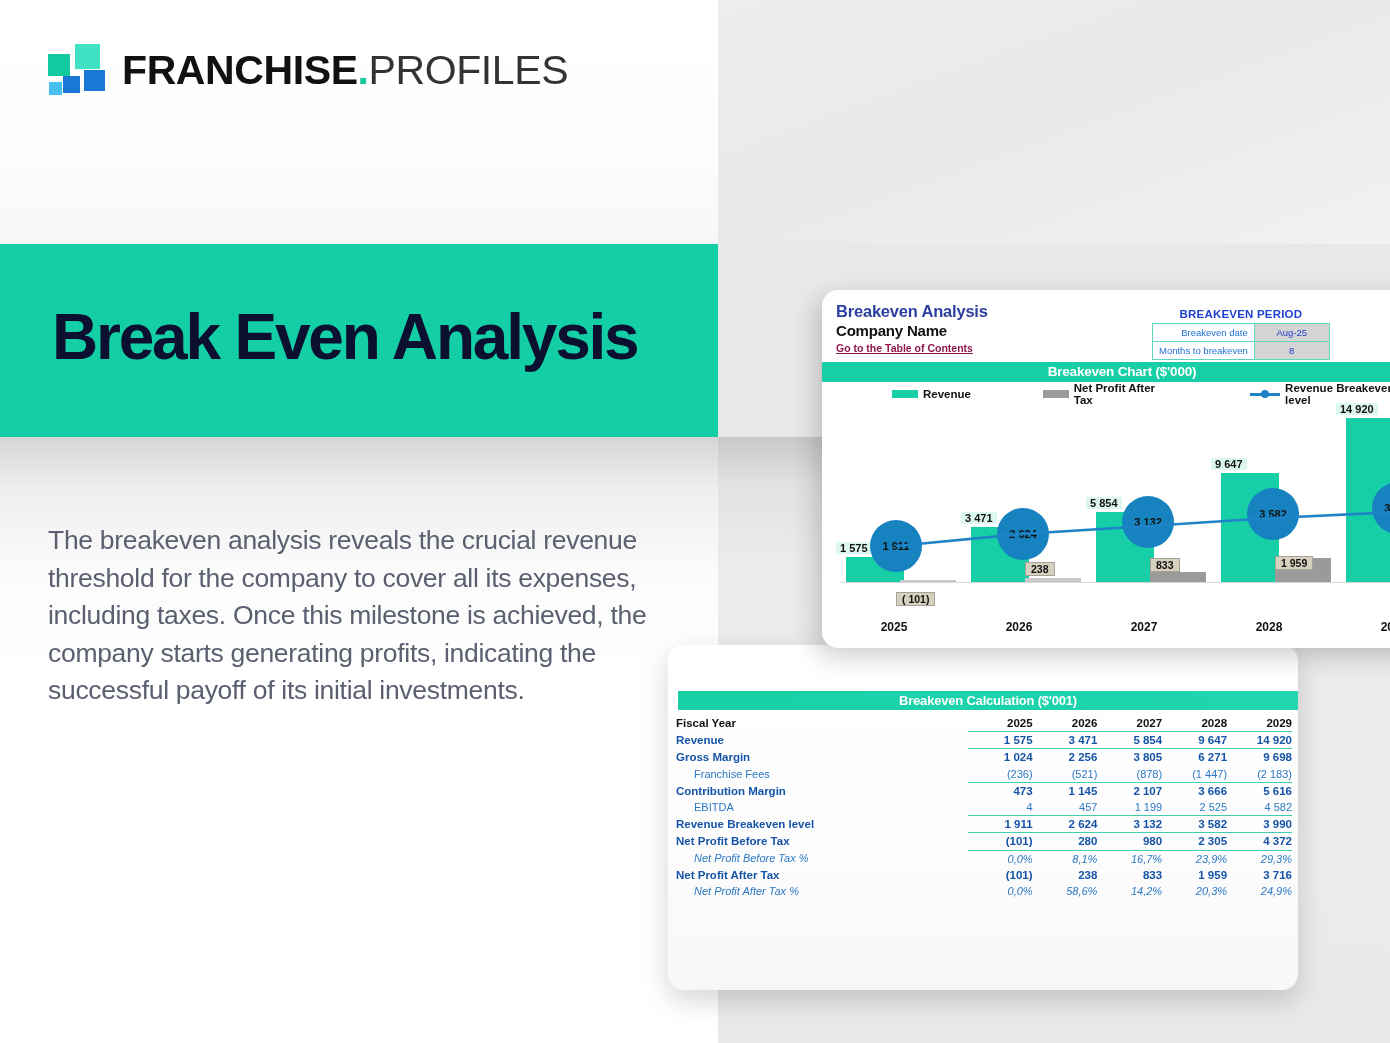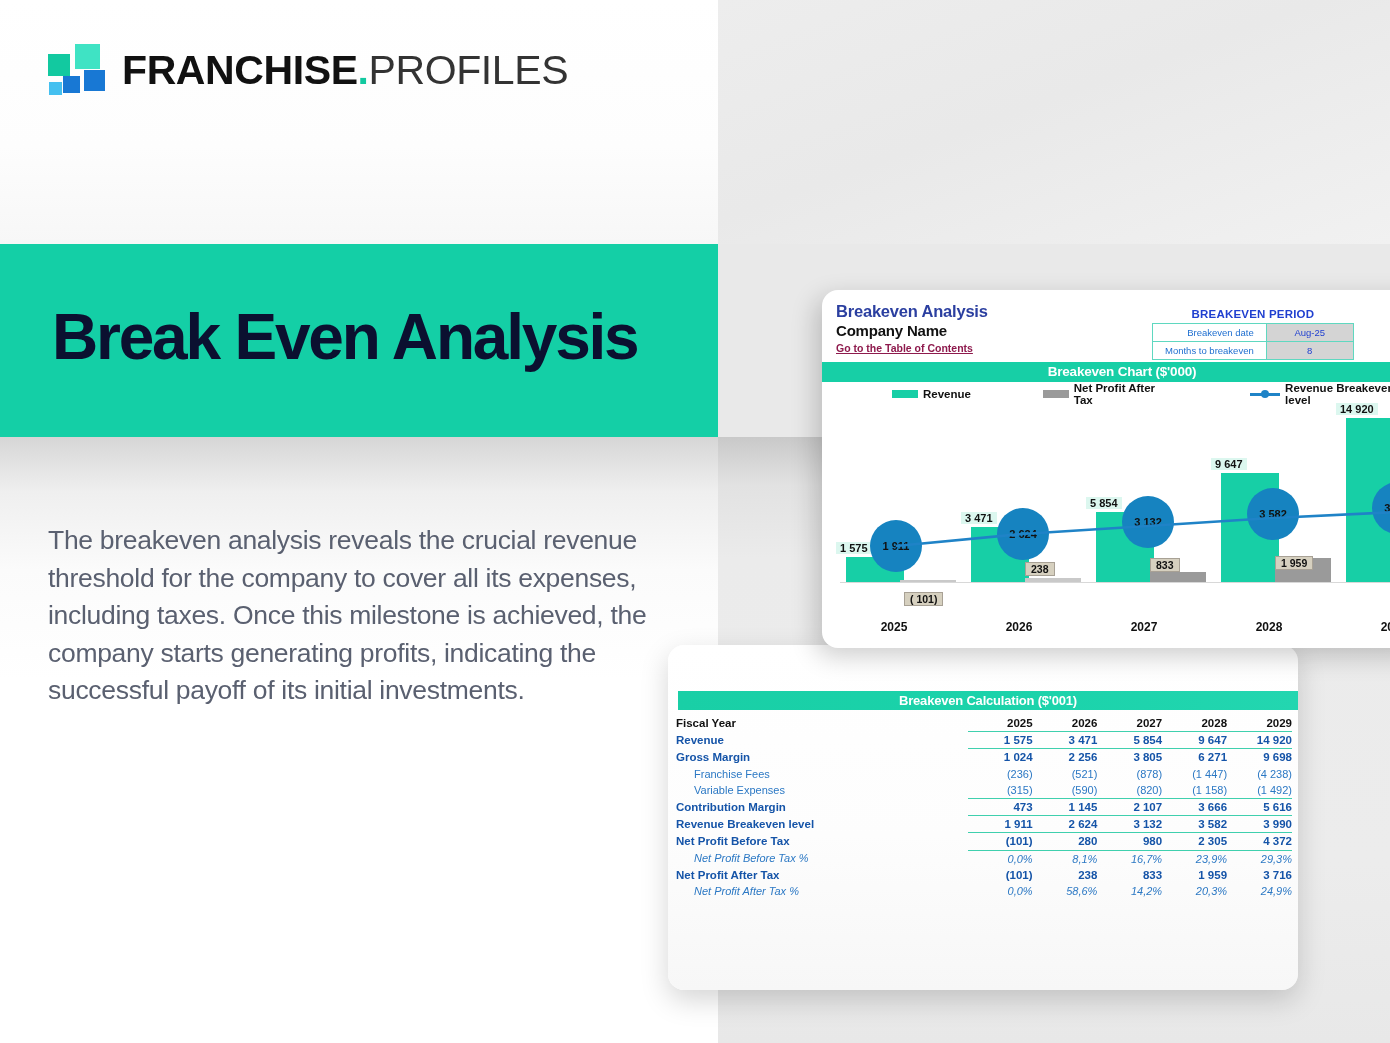--- a/index.html
+++ b/index.html
@@ -49,21 +49,21 @@
     overflow:hidden;
   }
   .cc-pad{padding:12px 0 0 14px;}
   .cc-title{font-size:16.5px;font-weight:bold;color:#2b3fa0;letter-spacing:-.2px;}
   .cc-company{font-size:15px;font-weight:bold;color:#111;margin-top:1px;letter-spacing:-.2px;}
   .cc-toc{font-size:10.5px;font-weight:bold;color:#8e1a4d;text-decoration:underline;margin-top:3px;}
 
   .kpi{position:absolute;}
   .kpi-head{text-align:center;font-size:11.5px;font-weight:bold;color:#1f3fd0;letter-spacing:.2px;}
   .kpi-tbl{border-collapse:collapse;margin-top:3px;}
-  .kpi-tbl td{border:1px solid #5fd8c0;height:17px;font-size:9.5px;padding:0 12px;}
+  .kpi-tbl td{border:1px solid #5fd8c0;height:17px;font-size:9.5px;padding:0 6px;}
   .kpi-lbl{color:#1f6fd0;text-align:right;background:#fff;white-space:nowrap;}
   .kpi-val{color:#1f3fd0;font-weight:normal;text-align:center;background:#d4d4d4;font-size:11px;min-width:62px;}
 
   .chart-band{position:absolute;left:0;top:72px;width:600px;height:20px;background:#17cfa6;
     color:#fff;font-size:13.5px;font-weight:bold;text-align:center;line-height:20px;letter-spacing:-.2px;}
 
   .legend{position:absolute;left:0;top:94px;width:600px;height:20px;display:flex;align-items:center;font-size:11.5px;font-weight:bold;color:#111;}
   .lg{display:flex;align-items:center;}
   .lg-sw{width:26px;height:8px;margin-right:5px;}
   .lg-line{position:relative;width:30px;height:10px;margin-right:5px;}
@@ -176,21 +176,21 @@
     </div>
   </div>
 
   <div class="plot">
     <div class="axis"></div>
 
     <div class="grp" style="left:16px;height:174px;">
       <div class="rev-bar" style="height:25px;"></div>
       <div class="rev-lbl" style="bottom:28px;left:-2px;">1 575</div>
       <div class="np-bar" style="height:2px;background:#c9c9c9;"></div>
-      <div class="np-lbl" style="bottom:-24px;left:66px;">( 101)</div>
+      <div class="np-lbl" style="bottom:-24px;left:58px;">( 101)</div>
       <div class="bubble" style="left:32px;bottom:10px;width:52px;height:52px;">1 911</div>
     </div>
     <div class="xlbl" style="left:16px;">2025</div>
 
     <div class="grp" style="left:141px;height:174px;">
       <div class="rev-bar" style="height:55px;"></div>
       <div class="rev-lbl" style="bottom:58px;left:-2px;">3 471</div>
       <div class="np-bar" style="height:4px;background:#c9c9c9;"></div>
       <div class="np-lbl" style="bottom:6px;left:62px;">238</div>
       <div class="bubble" style="left:34px;bottom:22px;width:52px;height:52px;">2 624</div>
@@ -257,38 +257,38 @@
       <td class="num">3 805</td>
       <td class="num">6 271</td>
       <td class="num">9 698</td>
     </tr>
     <tr class="r-sub">
       <td class="lbl">Franchise Fees</td>
       <td class="num">(236)</td>
       <td class="num">(521)</td>
       <td class="num">(878)</td>
       <td class="num">(1 447)</td>
-      <td class="num">(4 238)</td>
-    </tr>
-    <tr class="r-sub">
-      <td class="lbl">Variable Expenses</td>
-      <td class="num">(315)</td>
-      <td class="num">(590)</td>
-      <td class="num">(820)</td>
-      <td class="num">(1 158)</td>
-      <td class="num">(1 492)</td>
+      <td class="num">(2 183)</td>
     </tr>
     <tr class="r-bold rule-top">
       <td class="lbl">Contribution Margin</td>
       <td class="num">473</td>
       <td class="num">1 145</td>
       <td class="num">2 107</td>
       <td class="num">3 666</td>
       <td class="num">5 616</td>
     </tr>
+    <tr class="r-sub">
+      <td class="lbl">EBITDA</td>
+      <td class="num">4</td>
+      <td class="num">457</td>
+      <td class="num">1 199</td>
+      <td class="num">2 525</td>
+      <td class="num">4 582</td>
+    </tr>
     <tr class="r-bold rule-top">
       <td class="lbl">Revenue Breakeven level</td>
       <td class="num">1 911</td>
       <td class="num">2 624</td>
       <td class="num">3 132</td>
       <td class="num">3 582</td>
       <td class="num">3 990</td>
     </tr>
     <tr class="r-bold rule-top">
       <td class="lbl">Net Profit Before Tax</td>

